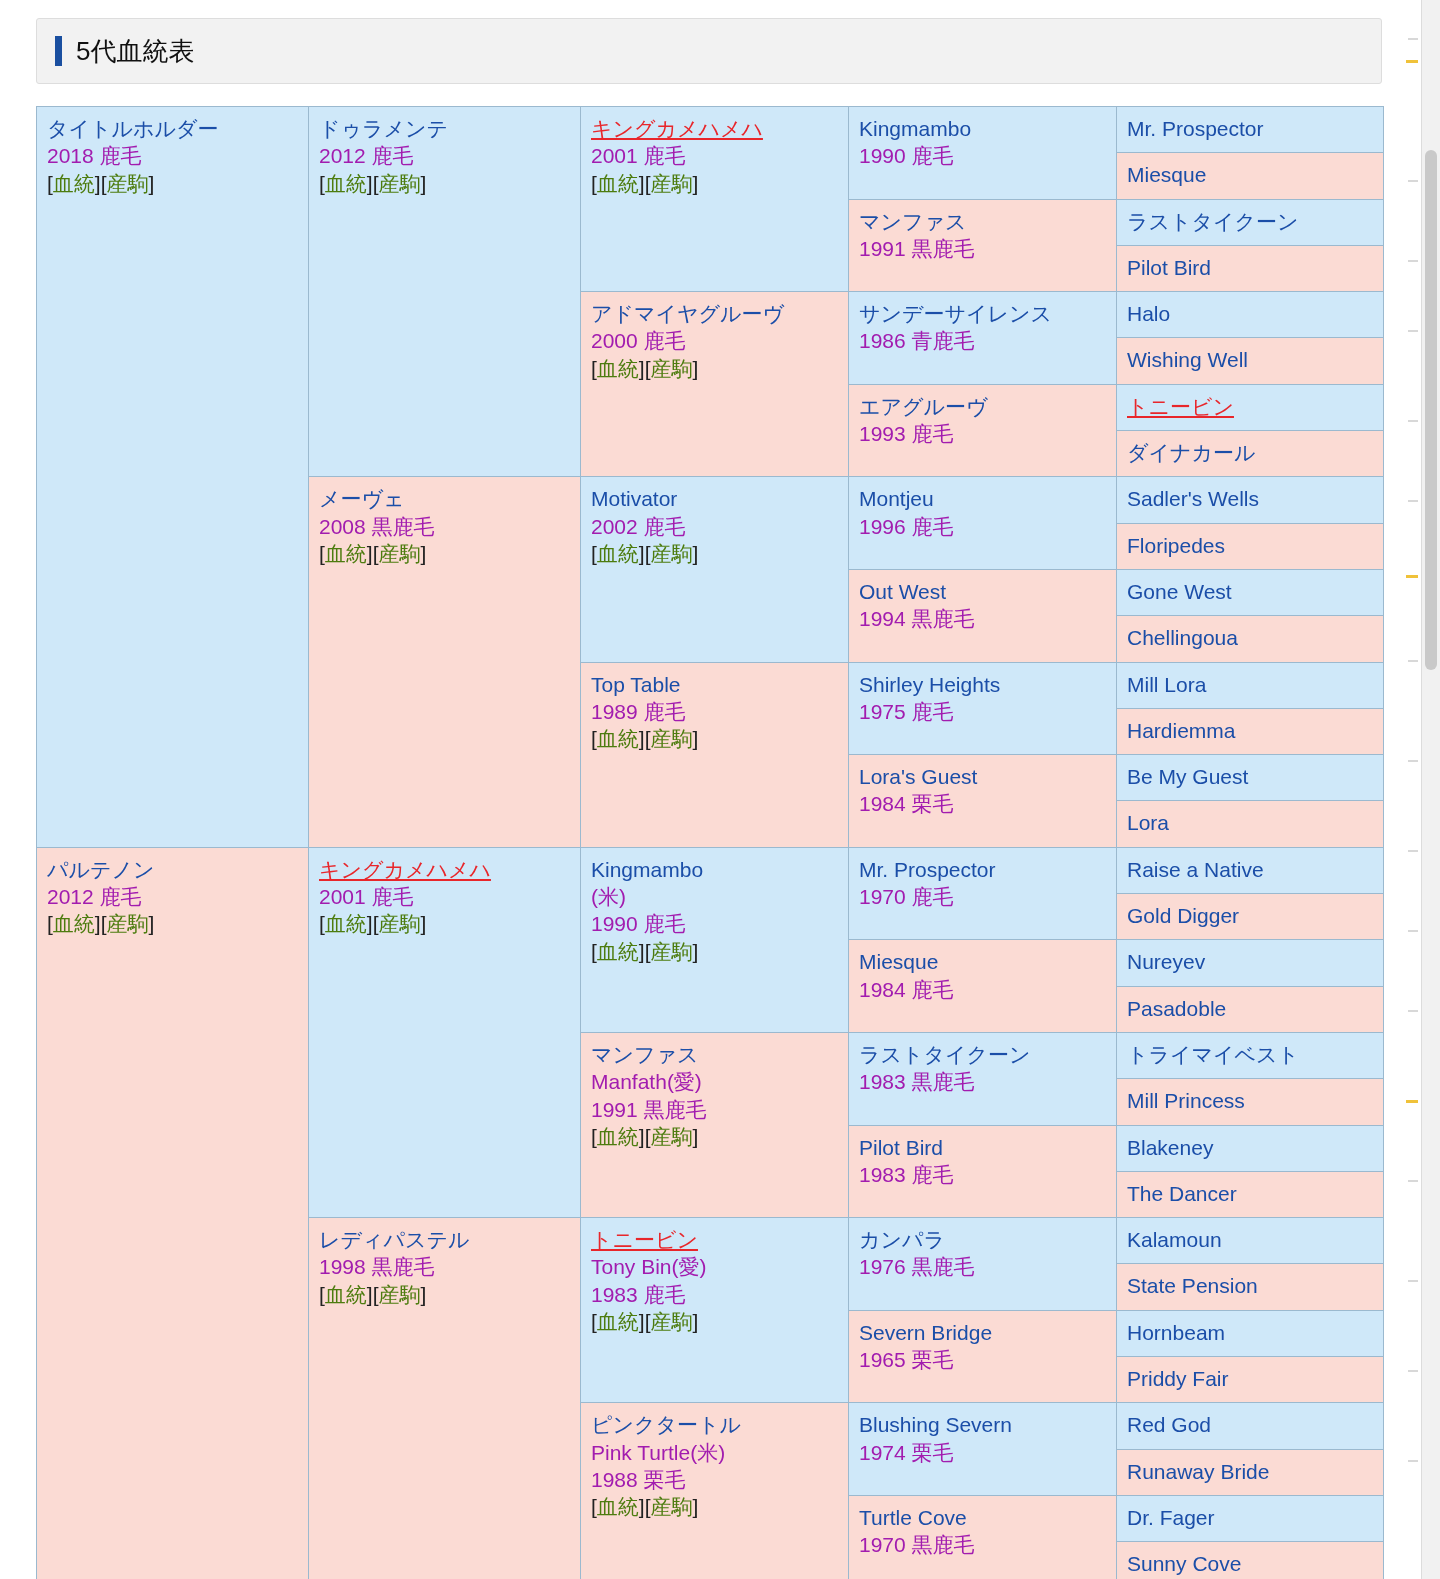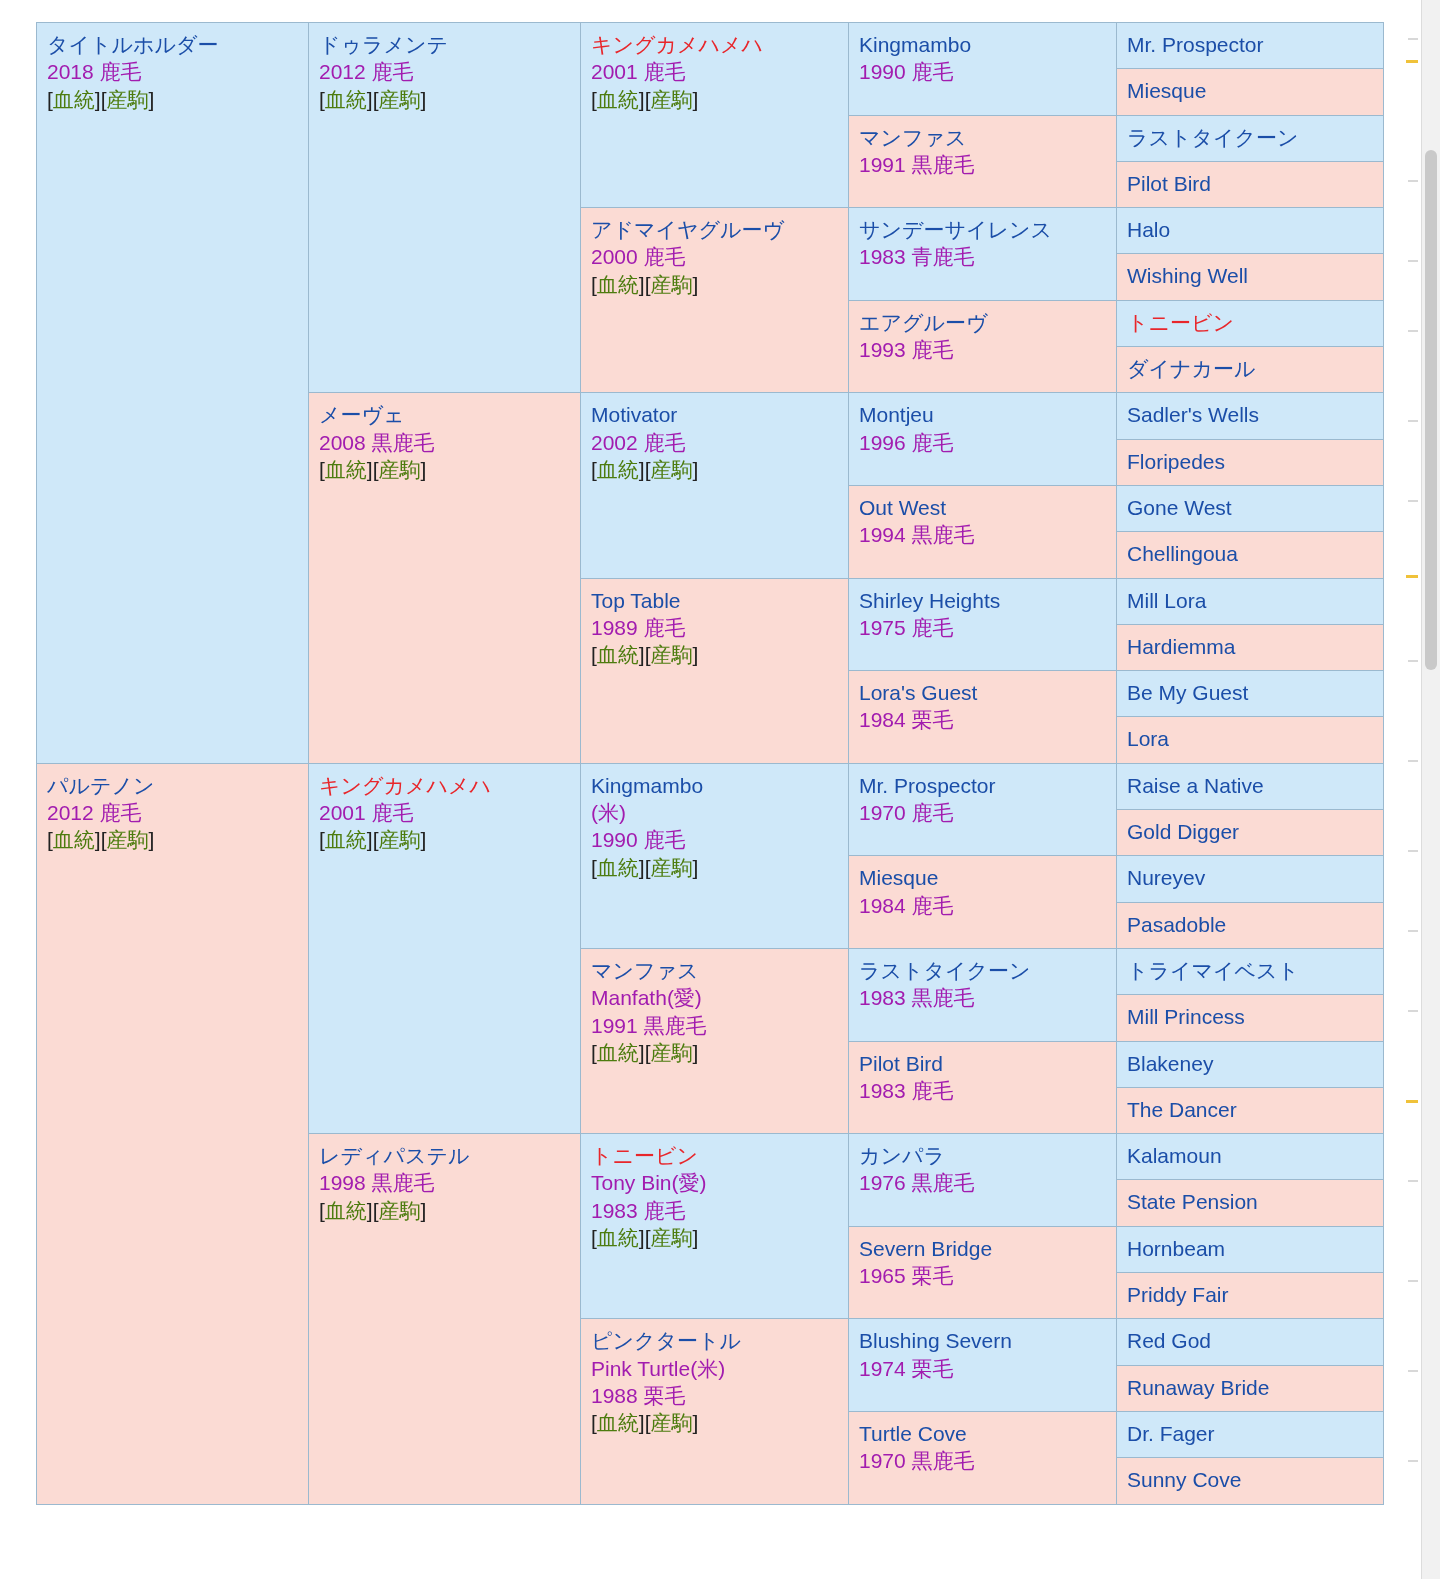--- a/index.html
+++ b/index.html
@@ -75,37 +75,41 @@
     padding: 8px 10px 10px 10px;
     font-size: 21px;
     line-height: 1.30;
     color: #1b4ea8;
     box-sizing: border-box;
   }
   td.blue { background: #cfe8f9; border-color: #9ec5e2; }
   td.pink { background: #fbdbd4; border-color: #e6b3aa; }
 
   .name { display: block; color: #1b4ea8; }
-  .name.red { color: #e8262b; }
+  .name.red { color: #e8262b; text-decoration: underline; }
   .sub { display: block; color: #a21caf; }
   .links { display: block; color: #222; }
   .links a { color: #4d7c0f; text-decoration: none; }
   .links .brk { color: #222222; }
 
   .col1 { width: 272px; }
   .col2 { width: 272px; }
   .col3 { width: 268px; }
   .col4 { width: 268px; }
   .col5 { width: 267px; }
 </style>
 </head>
 <body>
 
 <div id="page">
 
+  <div class="header">
+    <div class="bar"></div>
+    <div class="title">5代血統表</div>
+  </div>
 
   <table class="ped">
     <colgroup>
       <col class="col1">
         <col class="col2">
         <col class="col3">
         <col class="col4">
         <col class="col5">
     </colgroup>
     <tbody>
@@ -163,21 +167,21 @@
       <tr>
         <td class="pink" rowspan="4">
           <span class="name">アドマイヤグルーヴ</span>
           <span class="sub">2000 鹿毛</span>
           <span class="links">
             <span class="brk">[</span><a>血統</a><span class="brk">]</span><span class="brk">[</span><a>産駒</a><span class="brk">]</span>
           </span>
         </td>
         <td class="blue" rowspan="2">
           <span class="name">サンデーサイレンス</span>
-          <span class="sub">1983 青鹿毛</span>
+          <span class="sub">1986 青鹿毛</span>
         </td>
         <td class="blue">
           <span class="name">Halo</span>
         </td>
       </tr>
       <tr>
         <td class="pink">
           <span class="name">Wishing Well</span>
         </td>
       </tr>

